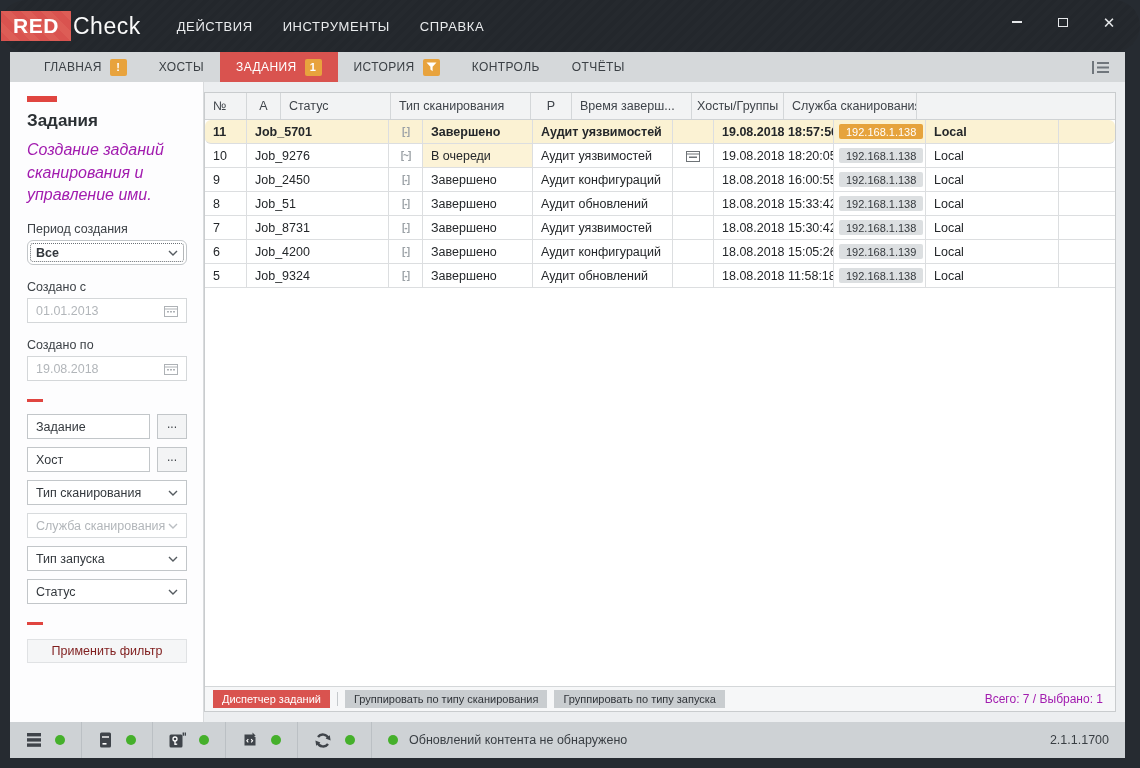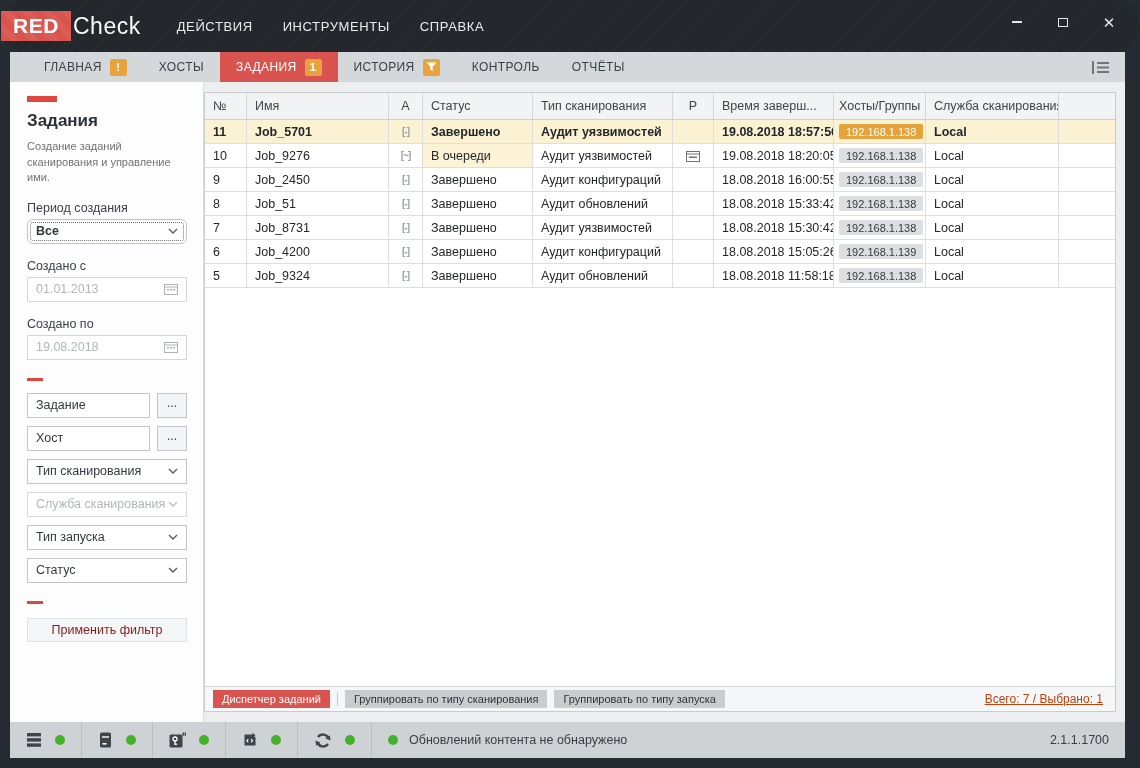--- a/index.html
+++ b/index.html
@@ -46,21 +46,21 @@
   .panel-toggle{ margin-left:auto; margin-right:16px; display:flex; align-items:center; }
   
   .content{ position:absolute; left:10px; top:82px; width:1115px; height:640px; background:#eceef0; }
   
   .sidebar{
     position:absolute; left:0; top:0; width:194px; height:640px;
     background:#fdfdfe; border-right:1px solid #d9dbdd; padding:14px 16px 0 17px;
   }
   .red-chip{ width:30px; height:6px; background:#e04540; }
   .side-title{ font-size:17px; font-weight:bold; color:#2b3034; margin:9px 0 8px; }
-  .side-desc{ font-size:11px; color:#737373; line-height:1.42; }
+  .side-desc{ font-size:16px; color:#a21caf; line-height:1.42;font-style:italic; }
   .field-label{ font-size:12.5px; color:#3d4247; margin:15px 0 4px; }
   .selectbox{
     height:25px; border:1px solid #c2c6c9; background:#fff; display:flex; align-items:center;
     padding:0 8px; font-size:12.5px; color:#33383d; justify-content:space-between; cursor:default;
   }
   .selectbox.focused{ outline:1px dotted #6b7075; outline-offset:-4px;border-radius:6px; }
   .selectbox.disabled{ color:#b2b6ba; border-color:#d8dbdd; }
   .textinput{
     height:25px; width:100%; border:1px solid #d4d7d9; background:#fff; font-size:12.5px;
     color:#b2b6ba; padding:0 8px; font-family:inherit; display:flex; align-items:center; justify-content:space-between;
@@ -76,38 +76,38 @@
   .mb8{ margin-bottom:8px; }
   
   .tablepanel{
     position:absolute; left:194px; top:10px; width:912px; height:620px;
     background:#fff; border:1px solid #c9ccce; display:flex; flex-direction:column;
   }
   .thead{ display:flex; height:27px; background:#f2f3f4; border-bottom:1px solid #cfd2d4; flex:none;}
   .th{ display:flex; align-items:center; padding:0 8px; font-size:12.5px; color:#3f444a; border-right:1px solid #d4d7d9; overflow:hidden; white-space:nowrap;}
   .tr{ display:flex; height:24px; border-bottom:1px solid #dcdee0; flex:none; background:#fff;}
   .td{ display:flex; align-items:center; padding:0 8px; font-size:12.5px; color:#24272a; border-right:1px solid #dcdee0; overflow:hidden; white-space:nowrap;}
-  .tr.selected{ background:#fbf2d3; font-weight:bold; }
+  .tr.selected{ background:#fbf2d3; font-weight:bold;border-radius:6px; }
   .td.queued{ background:#fcf3d7; }
   .c-num{ width:42px;} .c-name{ width:142px;} .c-agent{ width:34px; justify-content:center;}
   .c-status{ width:110px;} .c-scan{ width:140px;} .c-sched{ width:41px; justify-content:center;}
   .c-time{ width:120px;} .c-host{ width:92px; padding:0 5px;} .c-service{ width:133px;}
   .c-fill{ flex:1; border-right:none; }
   .agent-glyph{ color:#9ba1a6; font-weight:bold; font-size:10px; letter-spacing:-1px; }
   .host-badge{ background:#dcdfe1; color:#35393d; font-size:11px; font-weight:normal; padding:1.5px 7px; border-radius:2px; }
   .tr.selected .host-badge{ background:#e6a33c; color:#fff; }
   .tbody-fill{ flex:1; background:#fff; }
   .table-footer{
     flex:none; height:25px; background:#f6f7f8; border-top:1px solid #d4d7d9;
     display:flex; align-items:center; padding:0 8px; gap:7px;
   }
   .btn-red{ background:#d9534f; color:#fff; border:none; font-size:11px; padding:3px 9px; font-family:inherit;}
   .btn-gray{ background:#c9cdd0; color:#2f3338; border:none; font-size:11px; padding:3px 9px; font-family:inherit;}
   .vdiv{ width:1px; height:14px; background:#c5c9cc; }
-  .footer-summary{ margin-left:auto; font-size:12px; color:#c2410c; padding-right:4px;text-decoration:underline; }
+  .footer-summary{ margin-left:auto; font-size:12px; color:#a21caf; padding-right:4px; }
   
   .statusbar{
     position:absolute; left:10px; top:722px; width:1115px; height:36px;
     background:#ced2d5; display:flex; align-items:center;
   }
   .sb-sec{ height:100%; display:flex; align-items:center; gap:13px; padding:0 16px; border-right:1px solid #bbc0c4; }
   .green-dot{ width:10px; height:10px; border-radius:50%; background:#45b02b; flex:none;}
   .sb-msg{ display:flex; align-items:center; gap:11px; padding:0 16px; font-size:12.5px; color:#393e43;}
   .sb-version{ margin-left:auto; padding-right:16px; font-size:12.5px; color:#393e43; }
   .cal-icon svg, .sb-sec svg{ display:block; }
@@ -254,21 +254,20 @@
     </div>
 
     <div class="red-divider"></div>
 
     <button class="apply-btn" disabled="">Применить фильтр</button>
   </div>
 
   <div class="tablepanel">
     <div class="thead">
       <div class="th c-num">№</div>
-      <div class="th c-name">Имя</div>
       <div class="th c-agent">А</div>
       <div class="th c-status">Статус</div>
       <div class="th c-scan">Тип сканирования</div>
       <div class="th c-sched">Р</div>
       <div class="th c-time">Время заверш...</div>
       <div class="th c-host">Хосты/Группы</div>
       <div class="th c-service">Служба сканирования</div>
       <div class="th c-fill"></div>
     </div>
 

